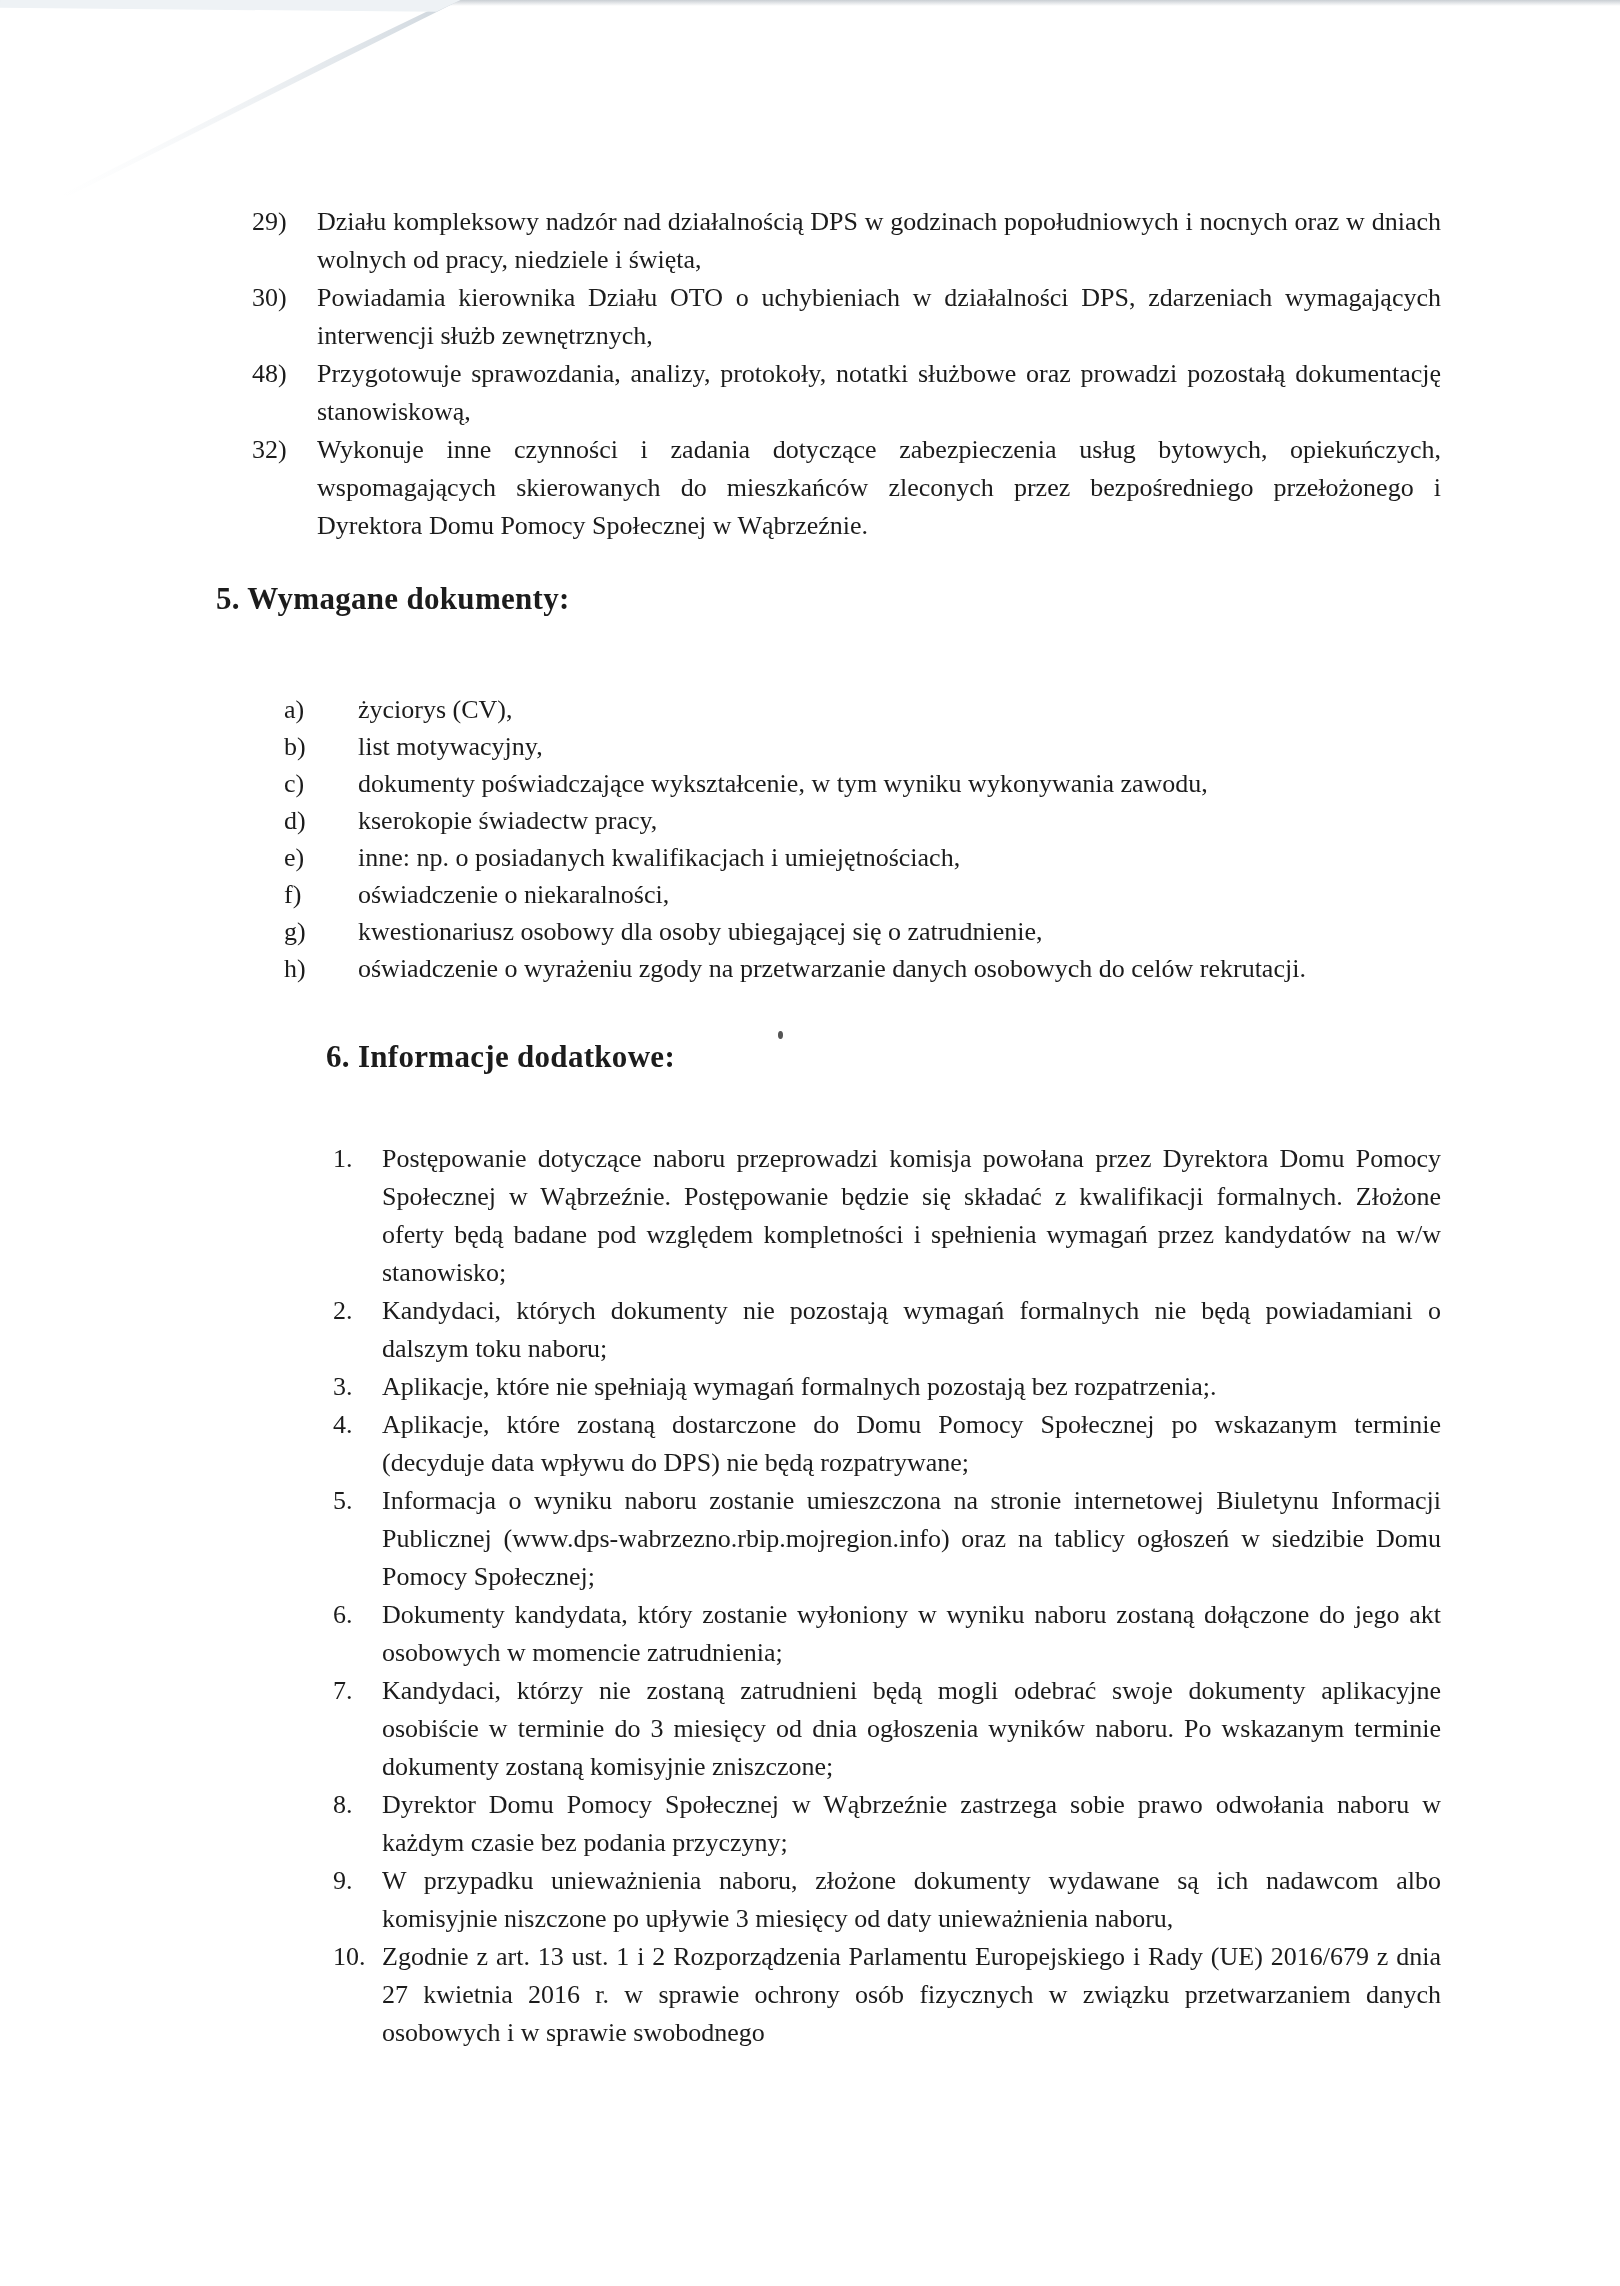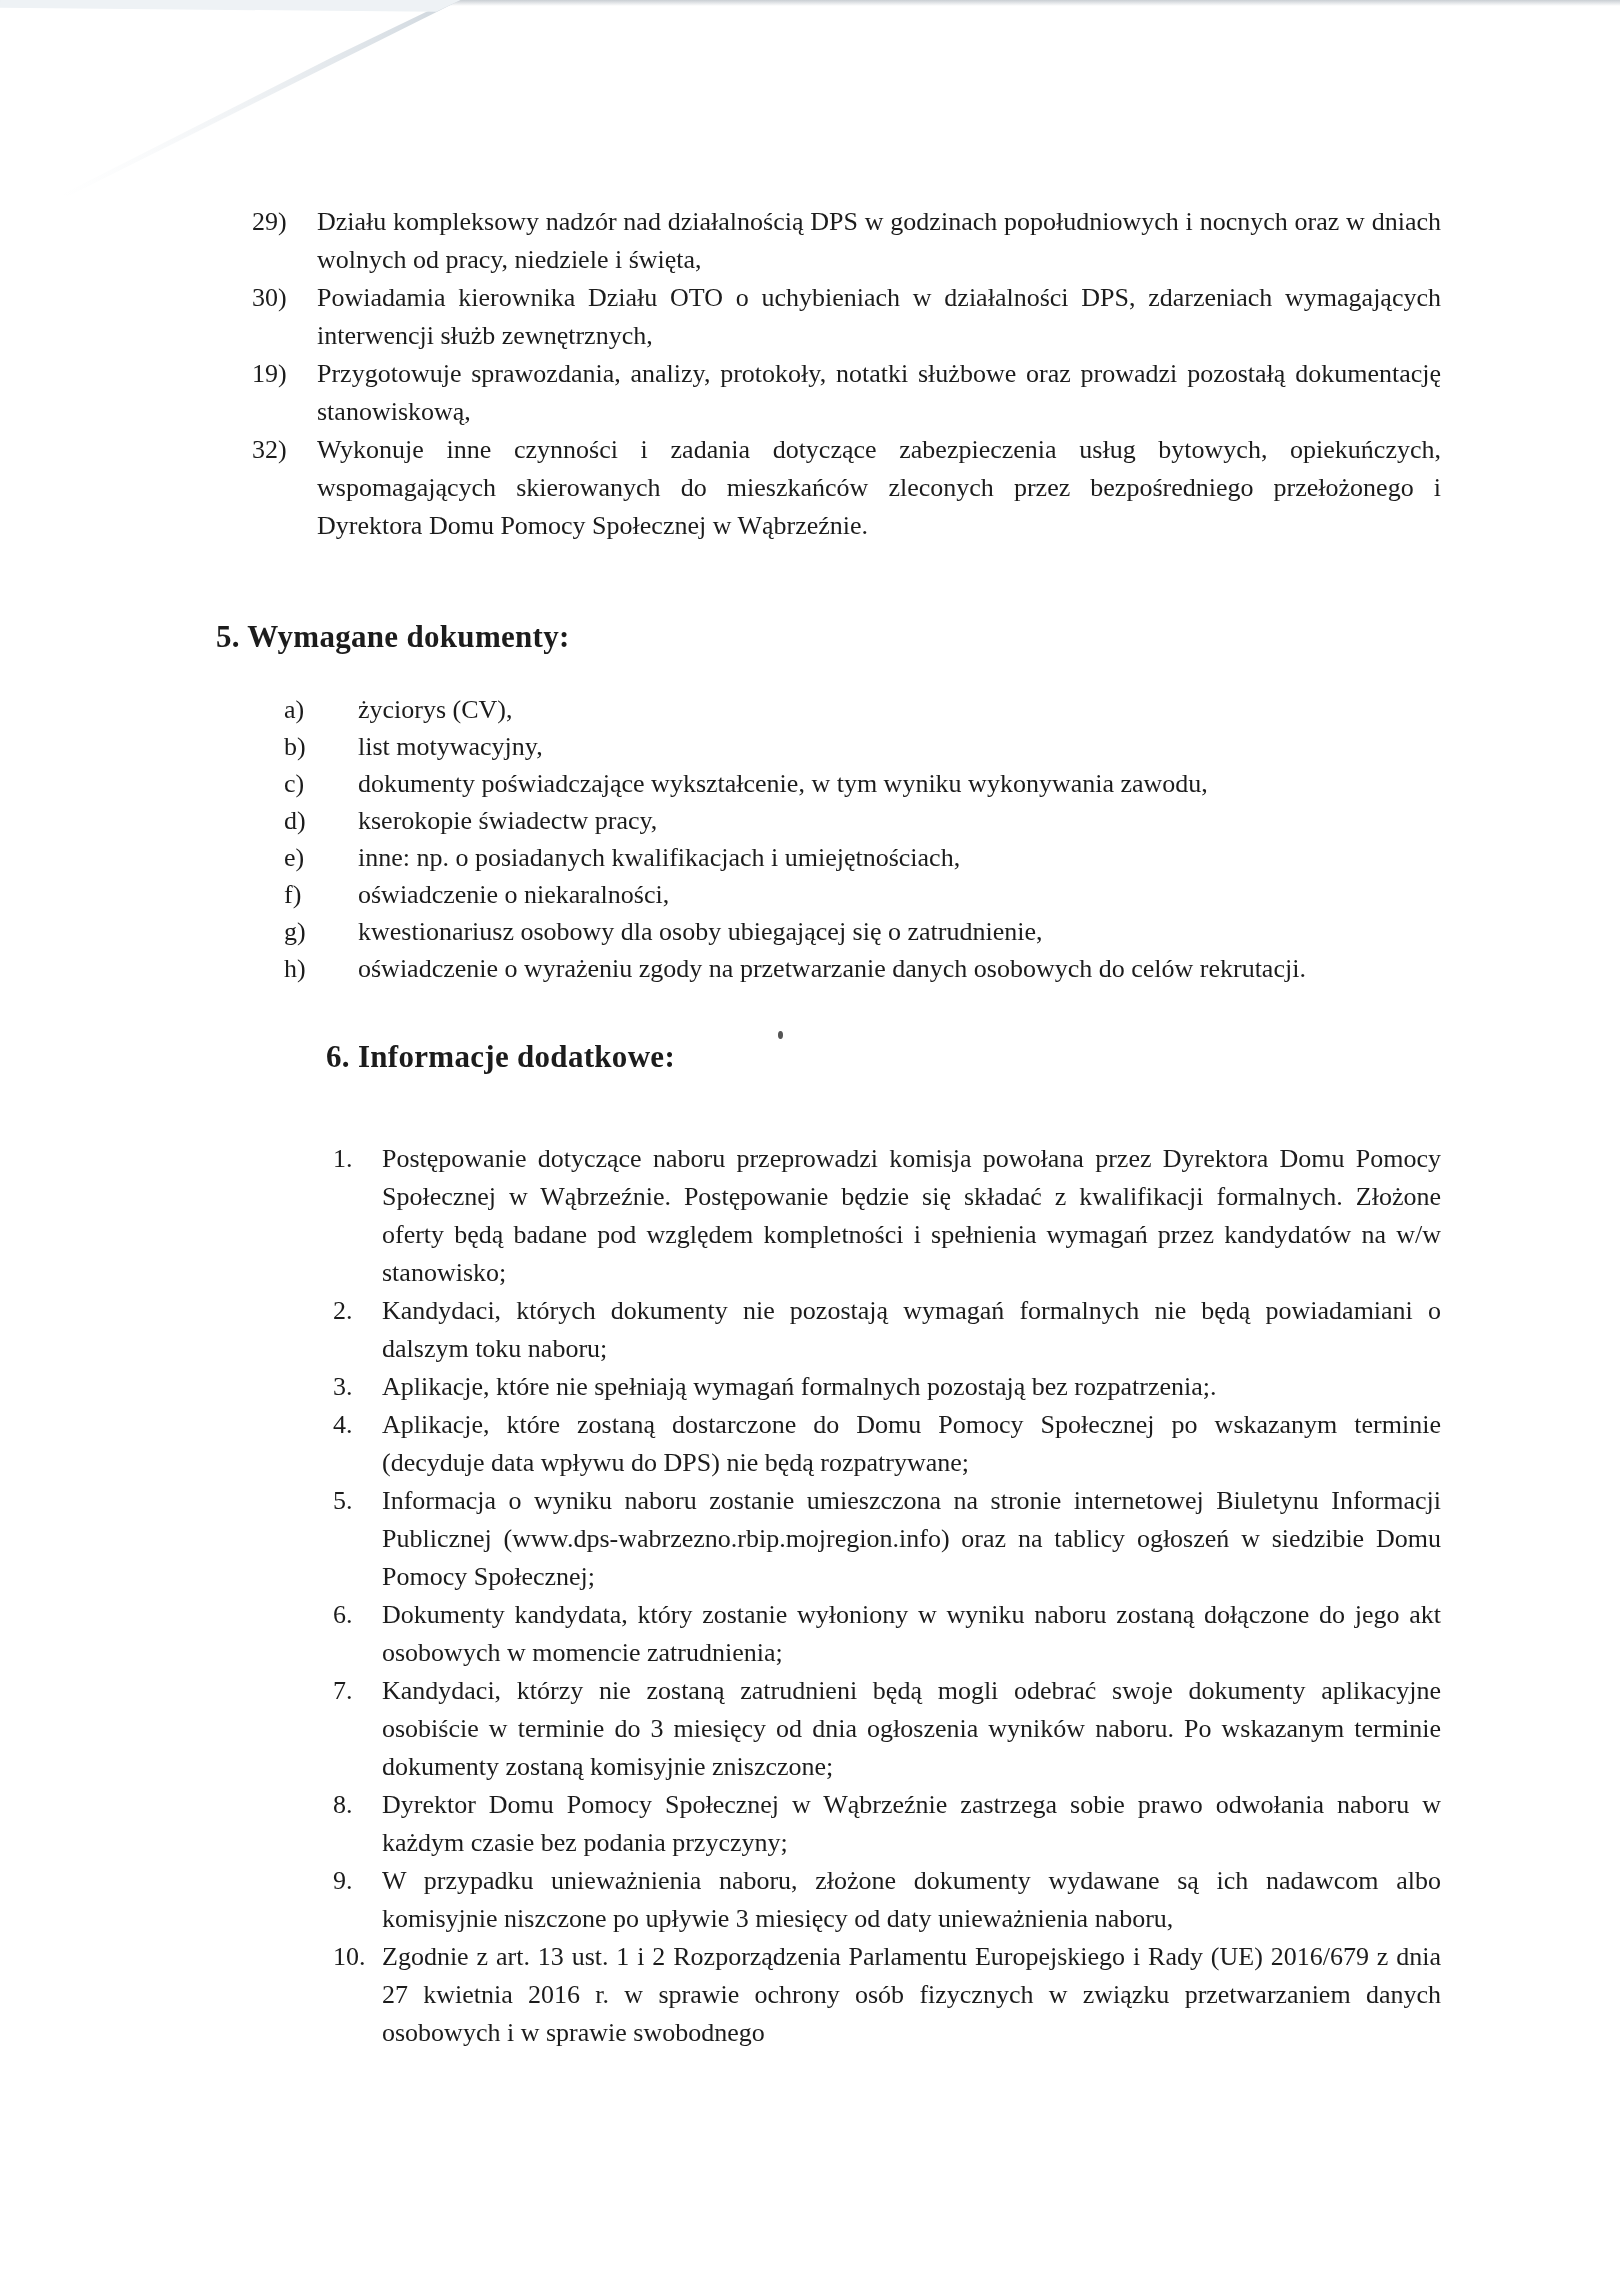--- a/index.html
+++ b/index.html
@@ -18,21 +18,21 @@
   .num-item {
     position:relative; font-size:26px; line-height:38px; text-align:justify;
   }
   .num-item .n { position:absolute; left:0; top:0; }
   .num-item .t { display:block; }
   #duties { left:252px; top:203px; width:1189px; }
   #duties .num-item { padding-left:65px; }
   .heading {
     position:absolute; font-weight:bold; font-size:31px; letter-spacing:0.3px;
   }
-  #sec5-title { left:216px; top:619px; }
+  #sec5-title { left:216px; top:581px; }
   #docs { left:284px; top:691px; width:1157px; }
   #docs .num-item { padding-left:74px; line-height:37px; }
   #sec6-title { left:326px; top:1039px; }
   #info { left:333px; top:1140px; width:1108px; }
   #info .num-item { padding-left:49px; line-height:38px; }
   .speck { position:absolute; width:4.9px; height:7.8px; background:#555; border-radius:50%; }
 </style>
 </head>
 <body>
 
@@ -51,21 +51,21 @@
 <div class="block" id="duties">
   <div class="num-item">
     <span class="n">29)</span>
     <span class="t">Działu kompleksowy nadzór nad działalnością DPS w godzinach popołudniowych i nocnych oraz w dniach wolnych od pracy, niedziele i święta,</span>
   </div>
   <div class="num-item">
     <span class="n">30)</span>
     <span class="t">Powiadamia kierownika Działu OTO o uchybieniach w działalności DPS, zdarzeniach wymagających interwencji służb zewnętrznych,</span>
   </div>
   <div class="num-item">
-    <span class="n">19)</span>
+    <span class="n">48)</span>
     <span class="t">Przygotowuje sprawozdania, analizy, protokoły, notatki służbowe oraz prowadzi pozostałą dokumentację stanowiskową,</span>
   </div>
   <div class="num-item">
     <span class="n">32)</span>
     <span class="t">Wykonuje inne czynności i zadania dotyczące zabezpieczenia usług bytowych, opiekuńczych, wspomagających skierowanych do mieszkańców zleconych przez bezpośredniego przełożonego i Dyrektora Domu Pomocy Społecznej w Wąbrzeźnie.</span>
   </div>
 </div>
 
 <div class="heading" id="sec5-title">5. Wymagane dokumenty:</div>
 

